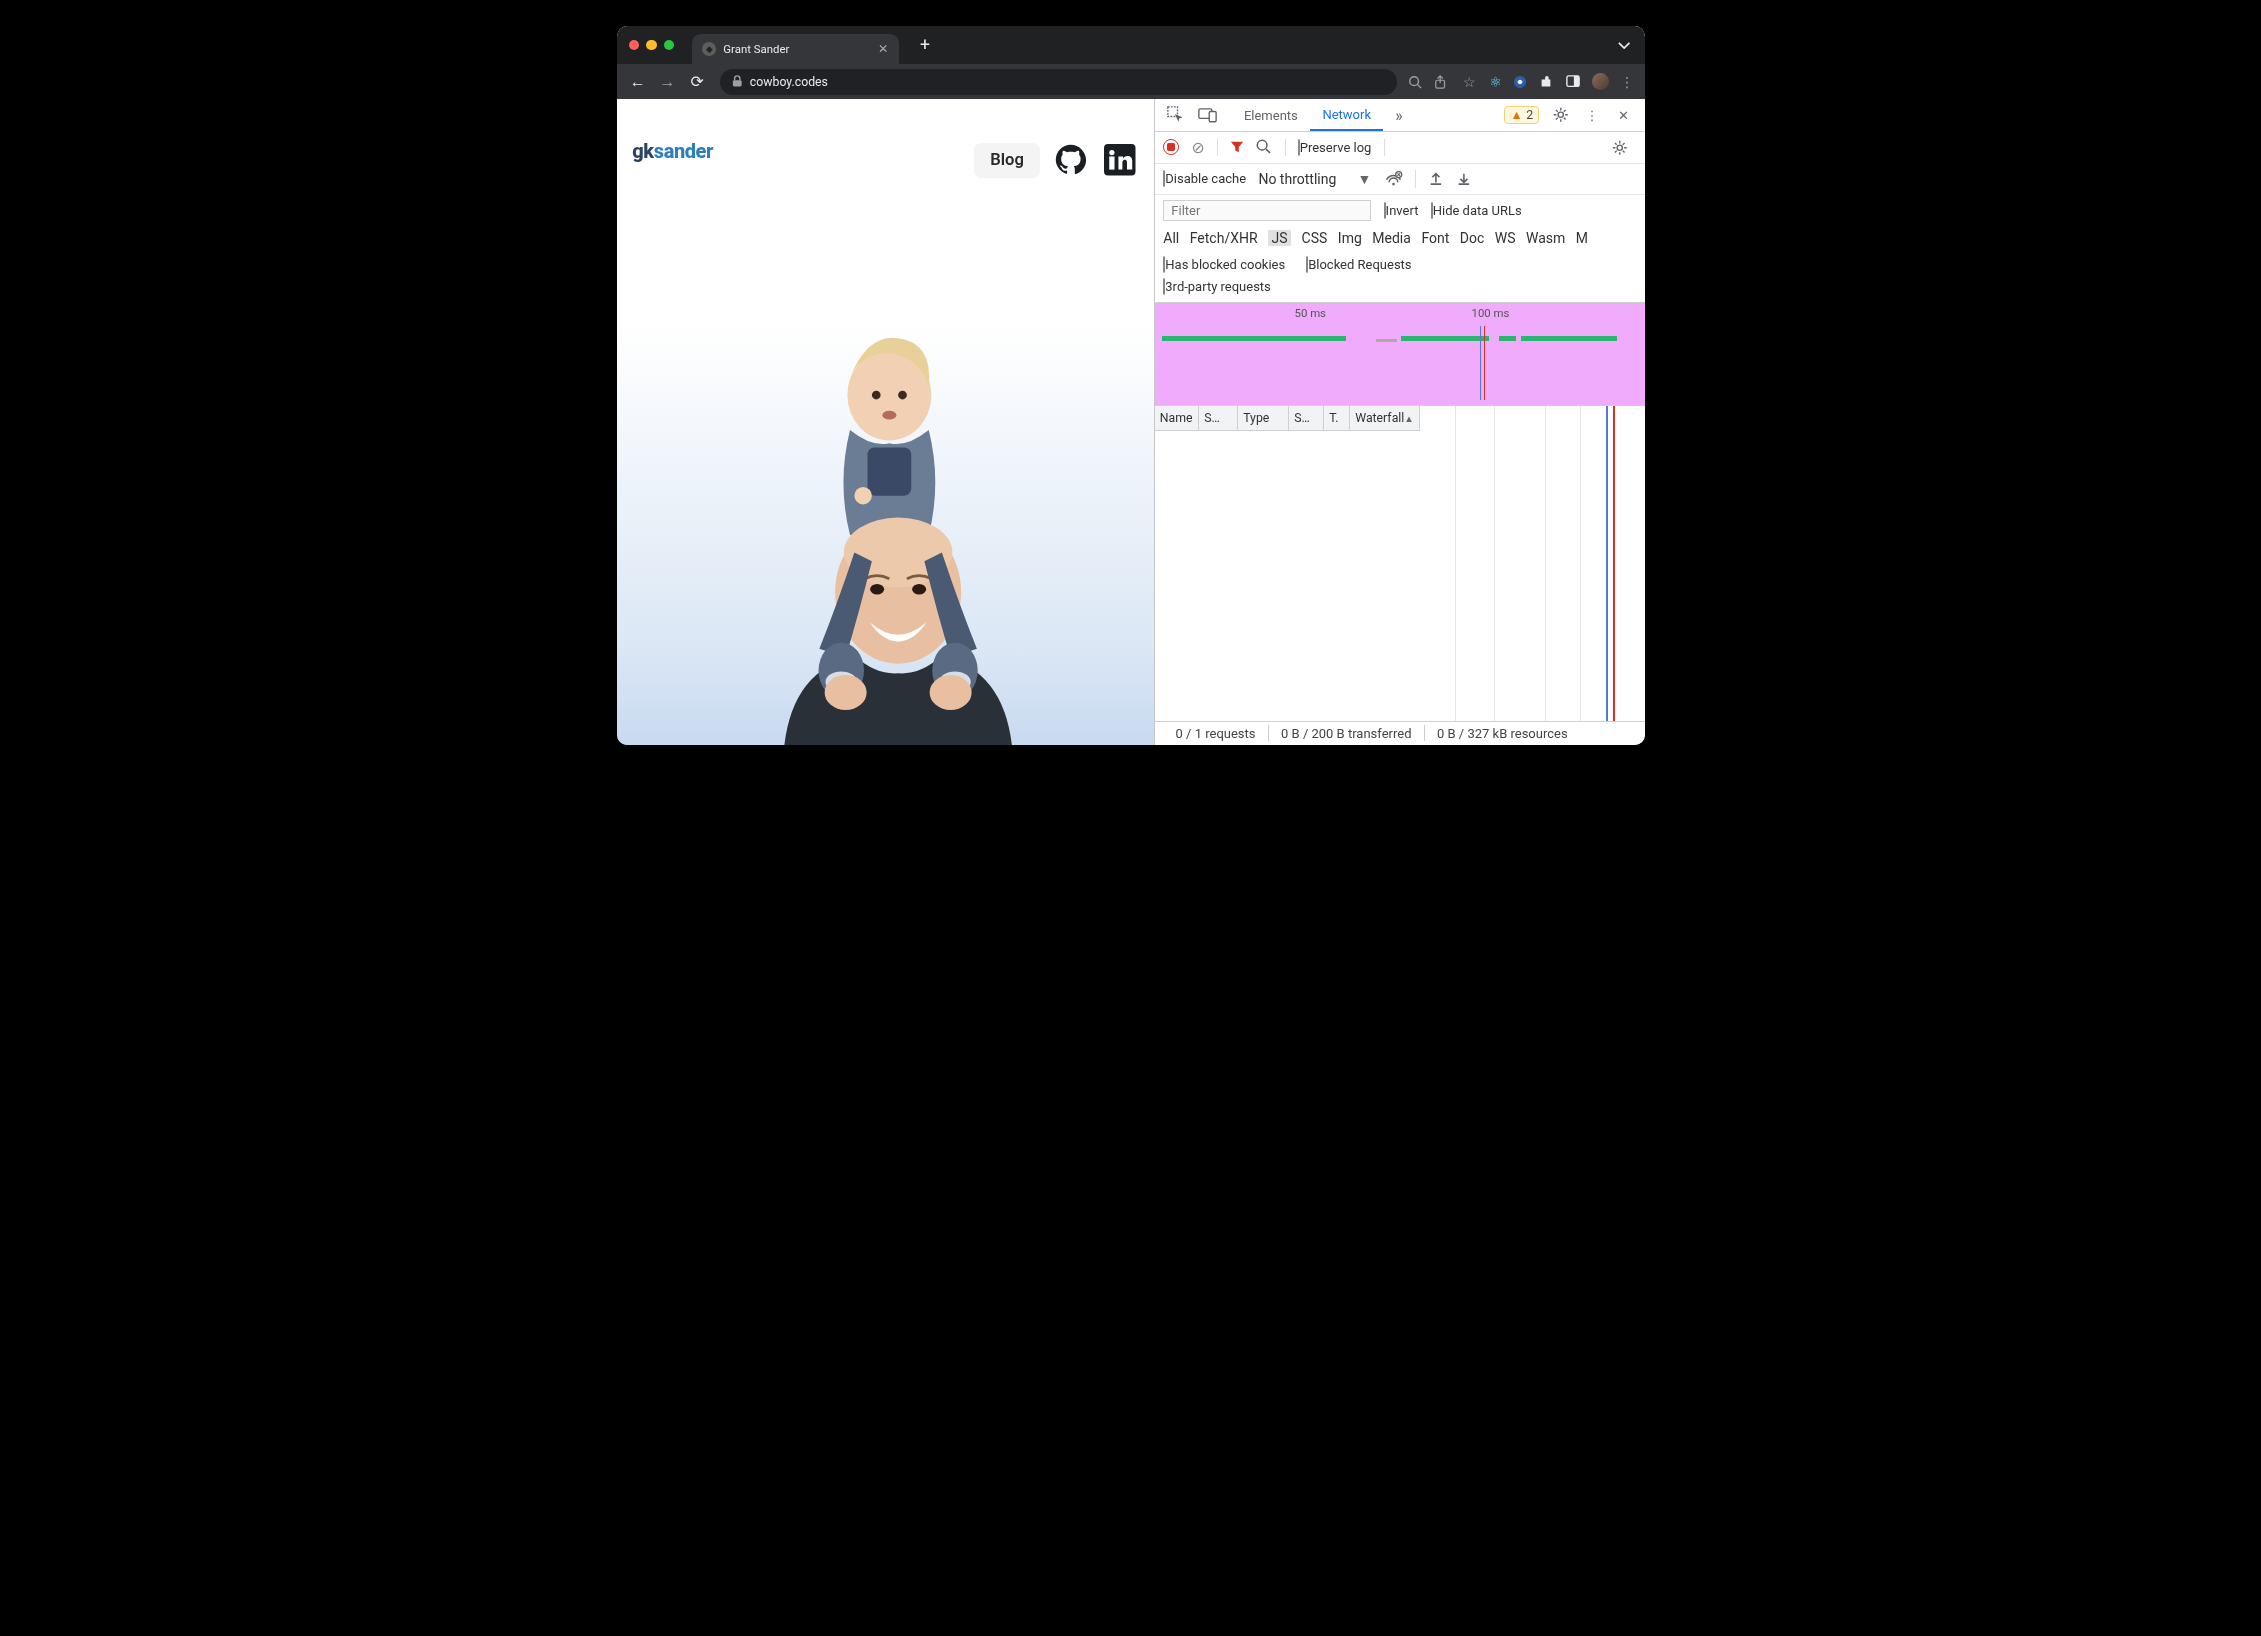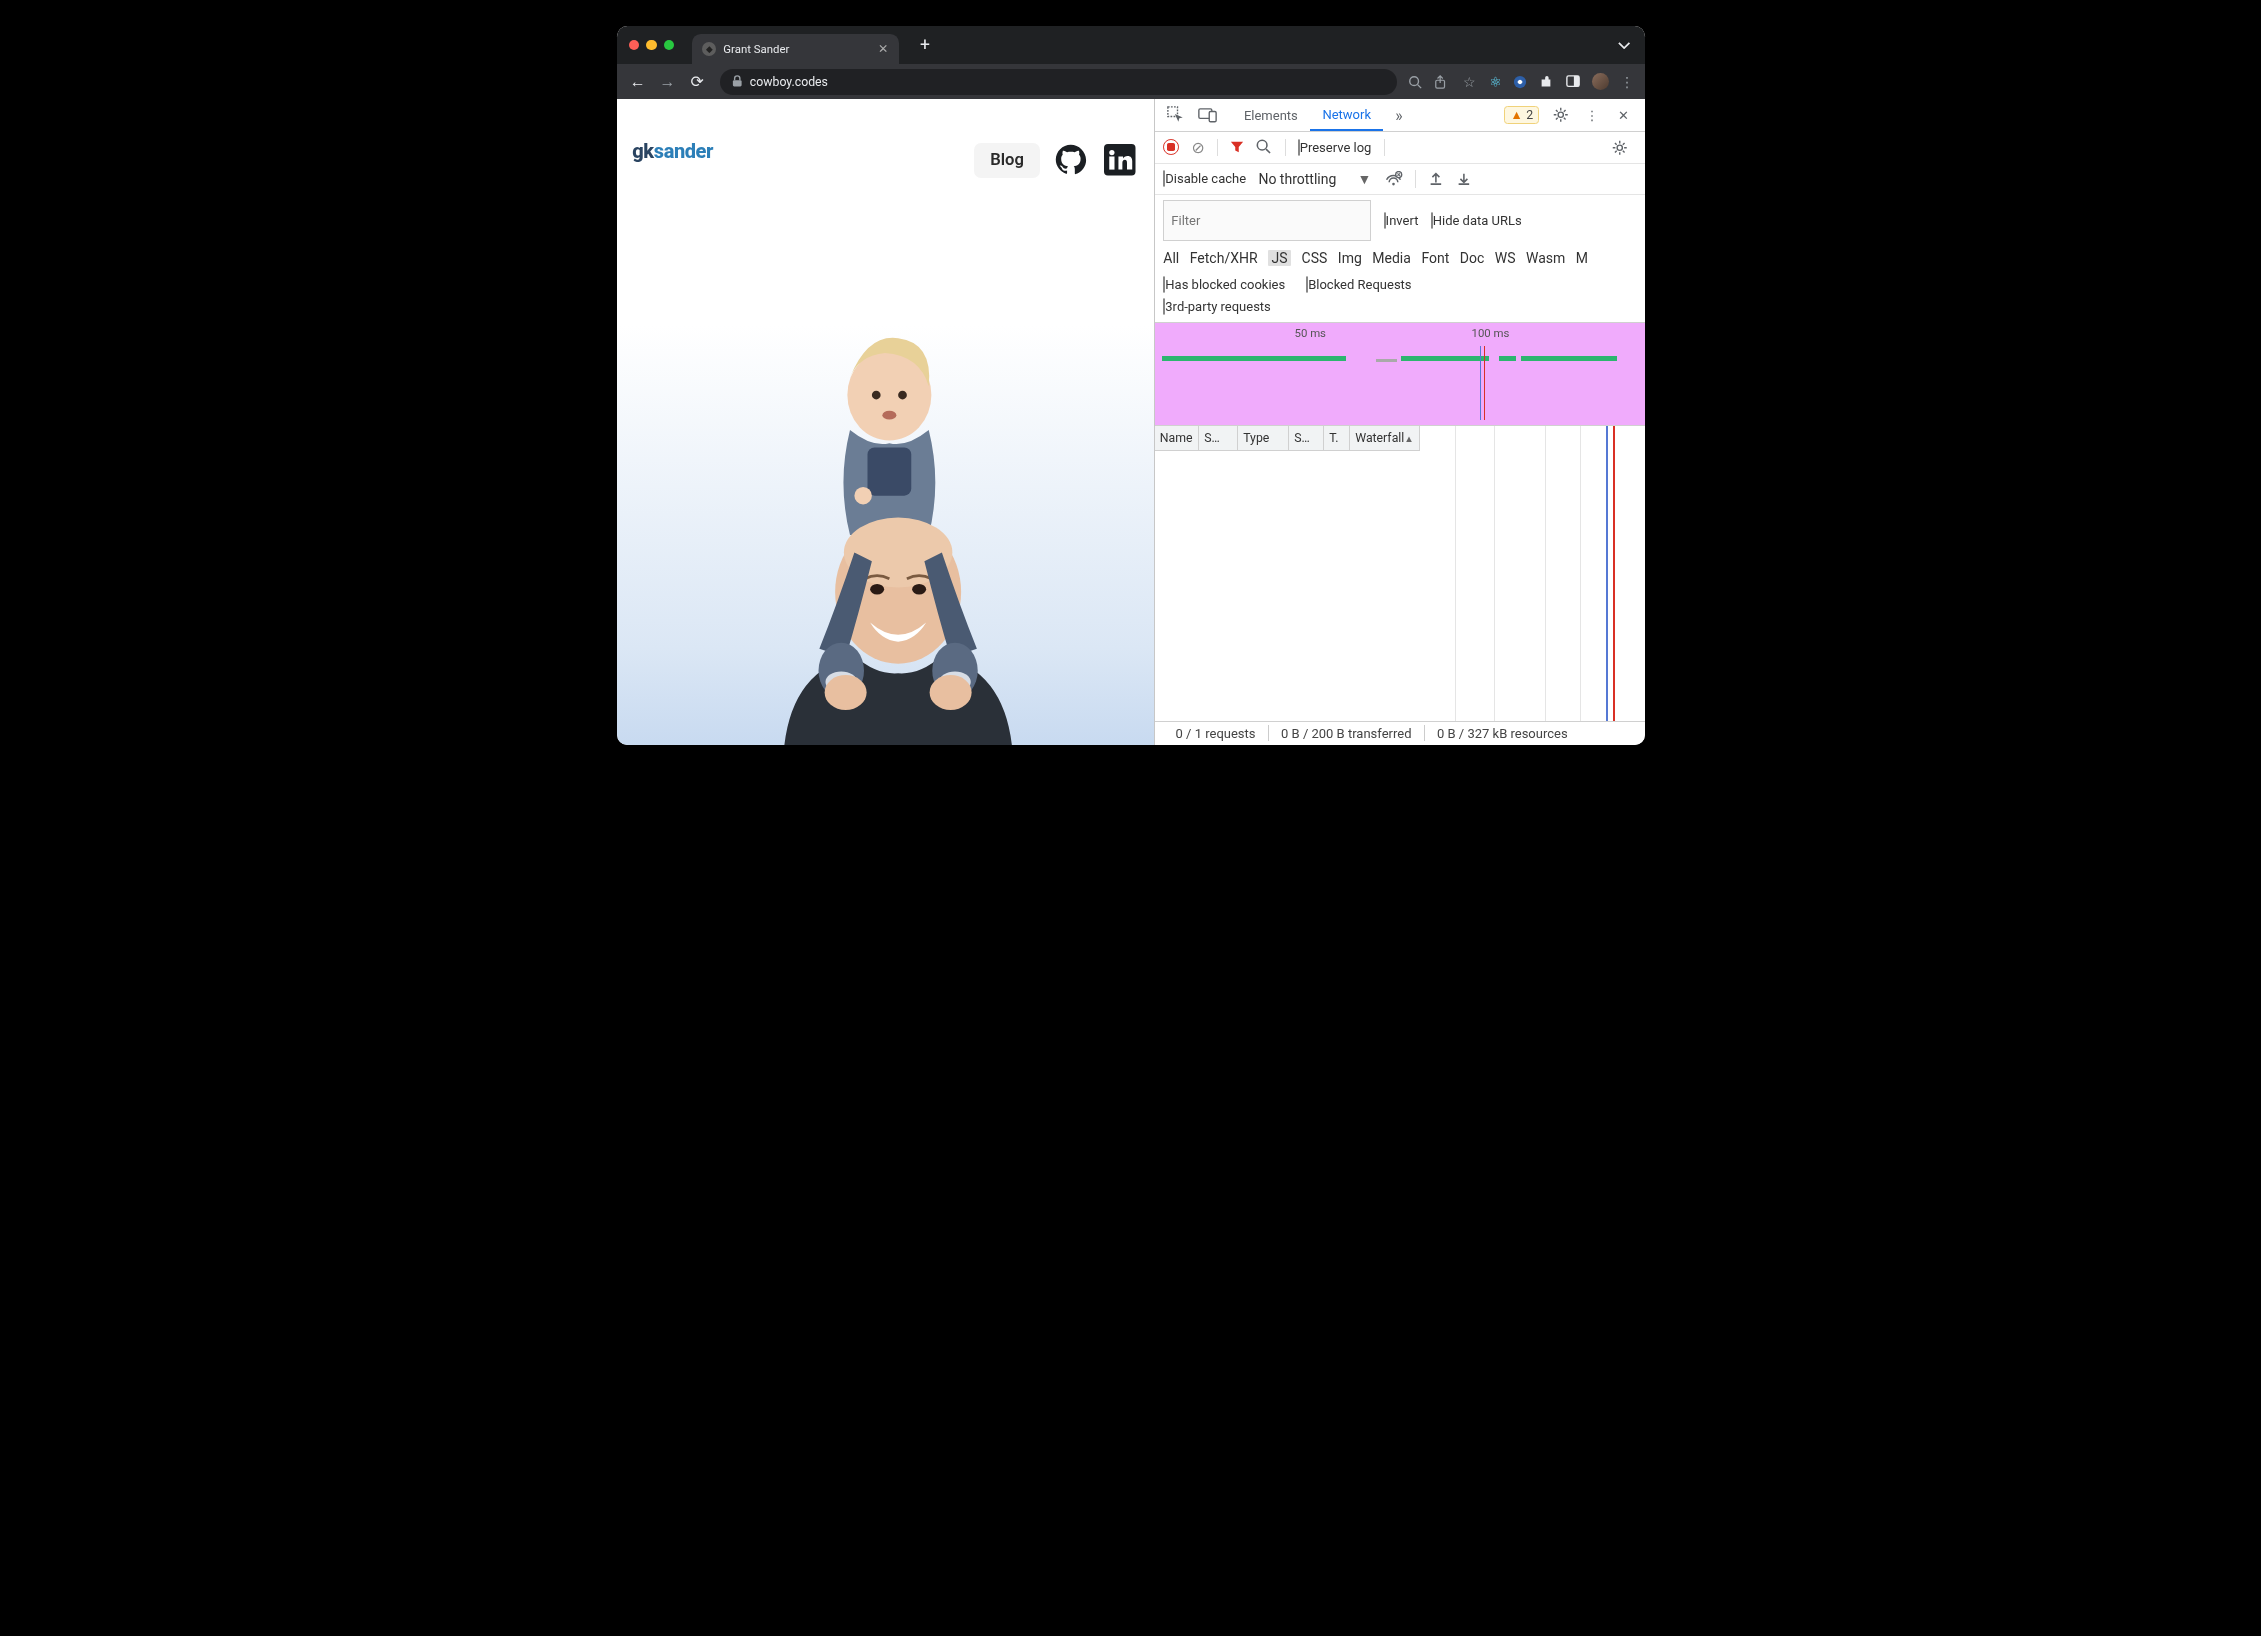--- a/index.html
+++ b/index.html
@@ -54,21 +54,21 @@
 .dt-row { display: flex; align-items: center; height: 31.5px; border-bottom: 0.9px solid #e5e5e5; padding: 0 8.8px; gap: 12.3px; }
 .rec-btn { width: 15.8px; height: 15.8px; border-radius: 50%; border: 1.8px solid #d93025; position: relative; cursor:pointer; display:flex; align-items:center; justify-content:center;}
 .rec-btn::after{content:''; width:7.9px; height:7.9px; background:#d93025; border-radius:1.8px;}
 .clear-btn { color: #888; font-size:15.8px; cursor:pointer; }
 .funnel { color: #d93025; font-size:14px; cursor:pointer;}
 .search-ic { color: #5f6368; font-size:14px; cursor:pointer;}
 .vsep { width:0.9px; height:17.5px; background:#ddd; }
 .cb { width: 13px; height: 13px; border: 1.3px solid #888; border-radius: 1.8px; flex-shrink:0; cursor:pointer;}
 .throttle { display: flex; align-items: center; gap: 5.3px; font-size: 14px; color:#333; cursor:pointer;}
 .filter-row { display:flex; align-items:center; padding: 5.3px 8.8px; gap: 12.3px;}
-.filter-input { width: 208px; height: 41px; border: 0.9px solid #d0d0d0; padding: 0 7px; font-size: 13px; color:#888; background:#fafafa;}
+.filter-input { width: 208px; height: 21px; border: 0.9px solid #d0d0d0; padding: 0 7px; font-size: 13px; color:#888; background:#fafafa;}
 .type-filters { display:flex; padding: 3.5px 8.8px 7px 8.8px; gap: 10.5px; font-size: 14px; color:#333; flex-wrap:nowrap; overflow:hidden;}
 .type-filters span { cursor:pointer; }
 .type-filters .sel { background:#e0e0e0; border-radius:1px; padding: 0 3.5px;}
 .cb-filters { display:flex; flex-direction:column; gap:7px; padding: 3.5px 8.8px 8.8px 8.8px; border-bottom: 0.9px solid #d0d0d0;}
 .cb-filters .line { display:flex; gap: 21px;}
 .timeline { height: 103px; border-bottom: 0.9px solid #d0d0d0; position:relative; background:#f0abfc;padding-left:27px;}
 .tl-scale { position:absolute; top:0; left:0; right:0; height:19px; font-size:11.4px; color:#555;}
 .tl-tick { position:absolute; top:2.6px; }
 .tl-track { position:absolute; left:7px; right:7px; top:33px; height:7px;}
 .bar-green { position:absolute; height:4.4px; background:#2cb56f; top:0;}

